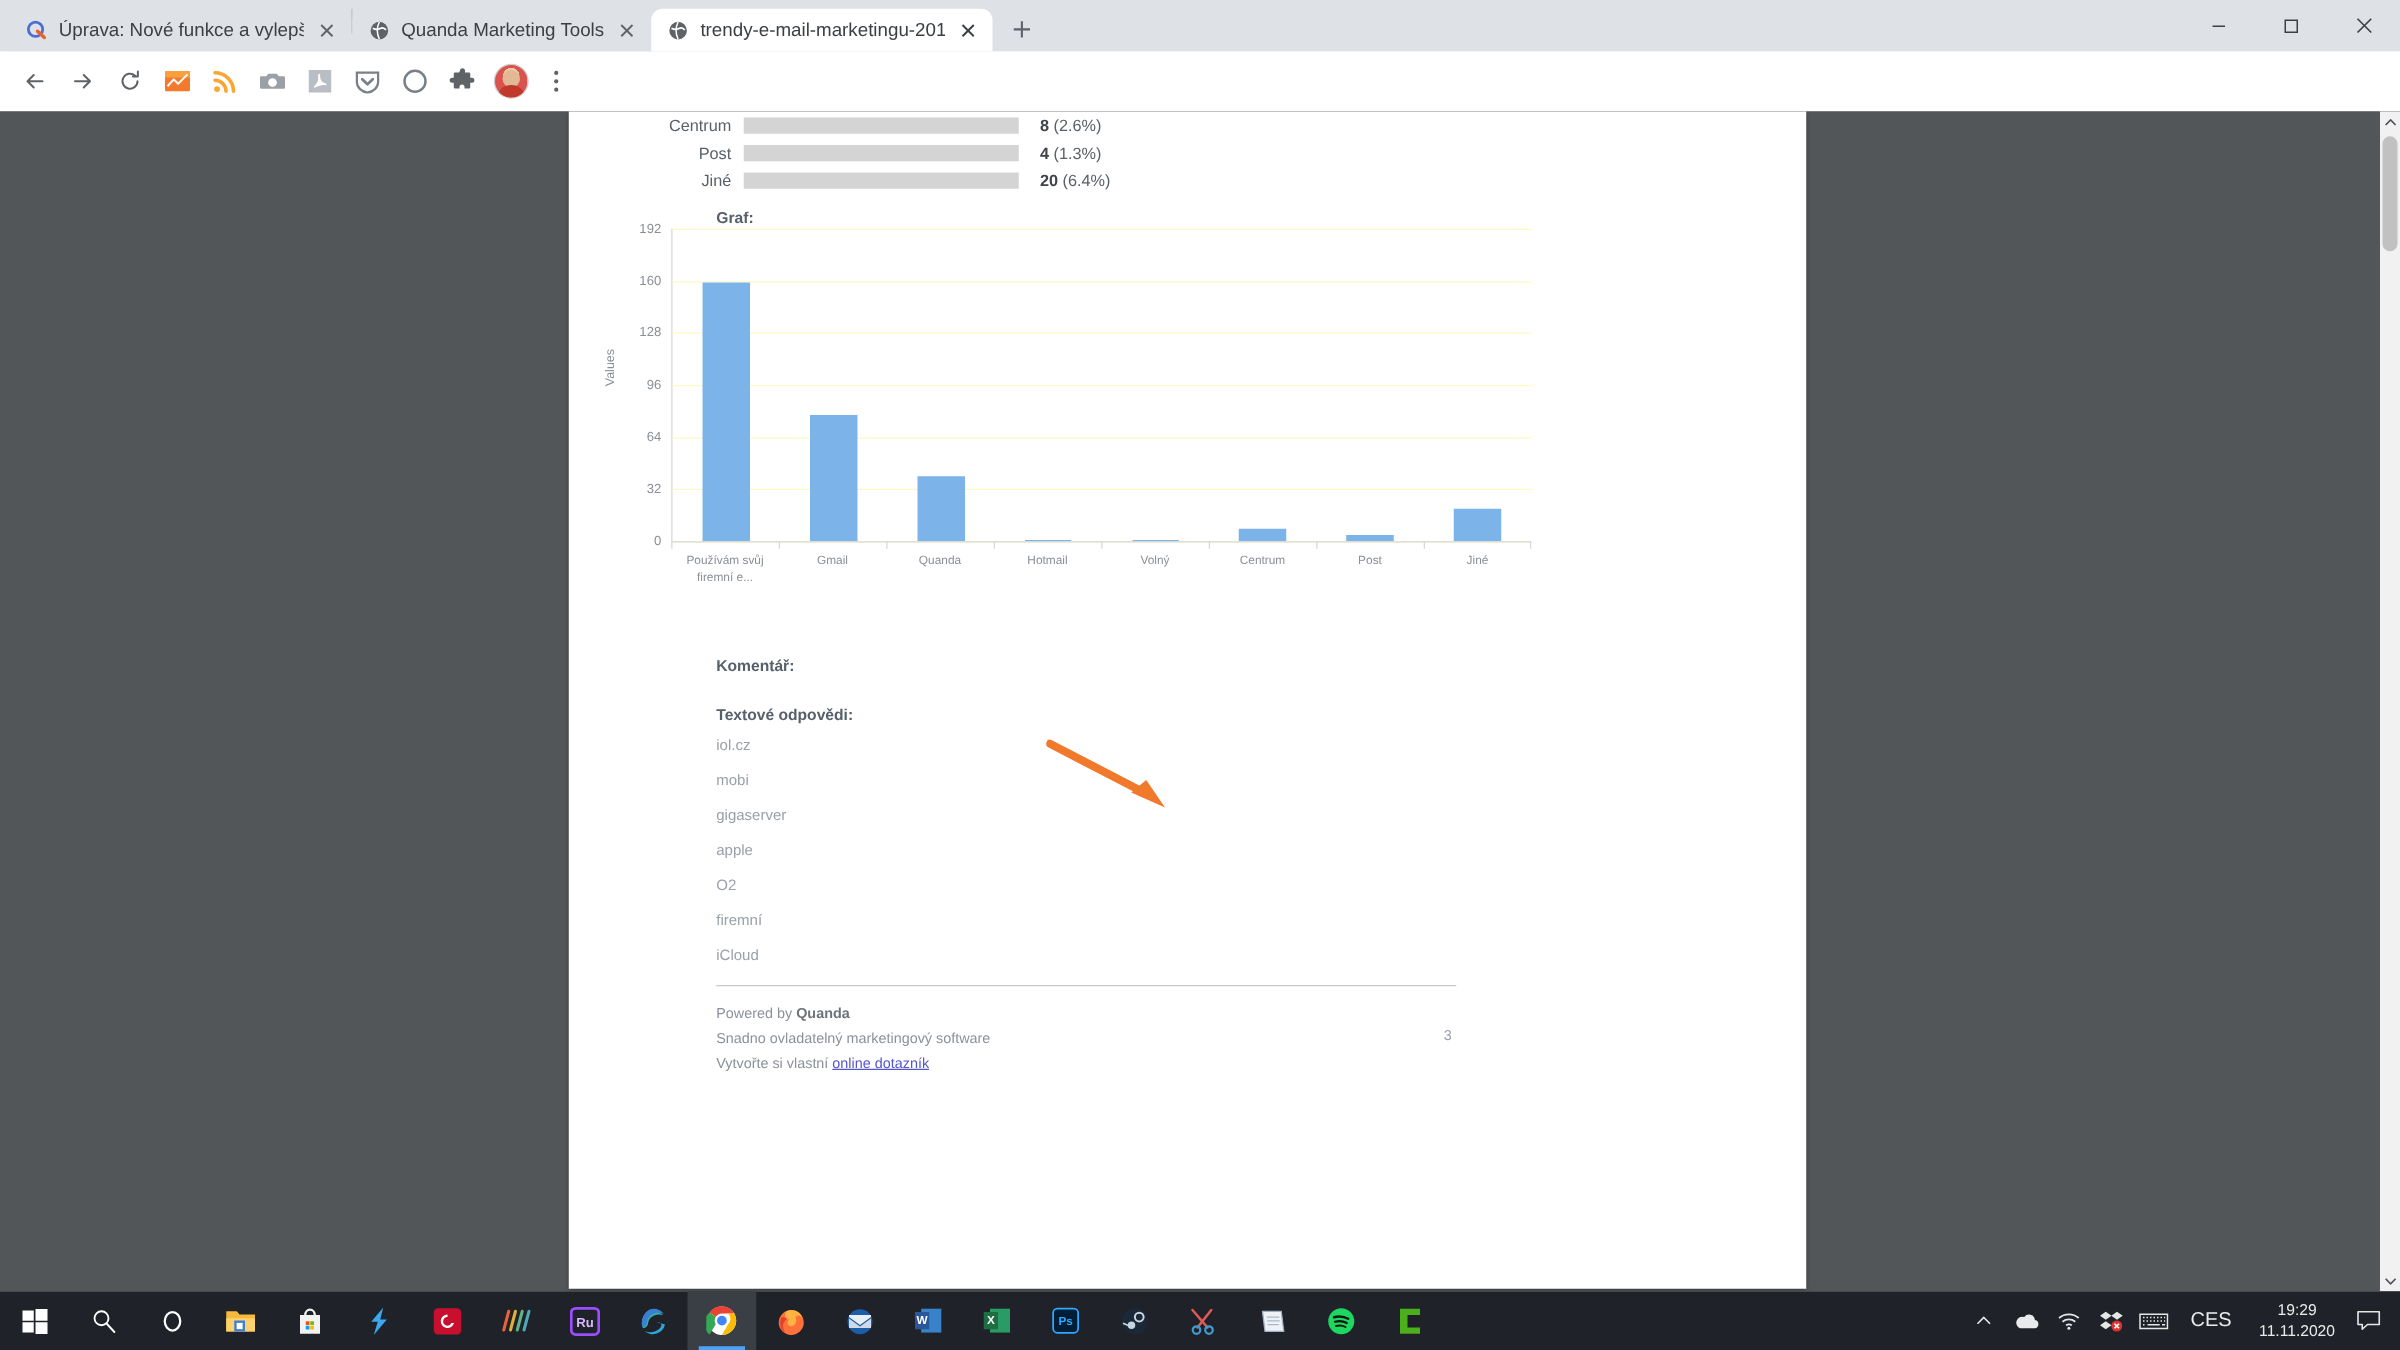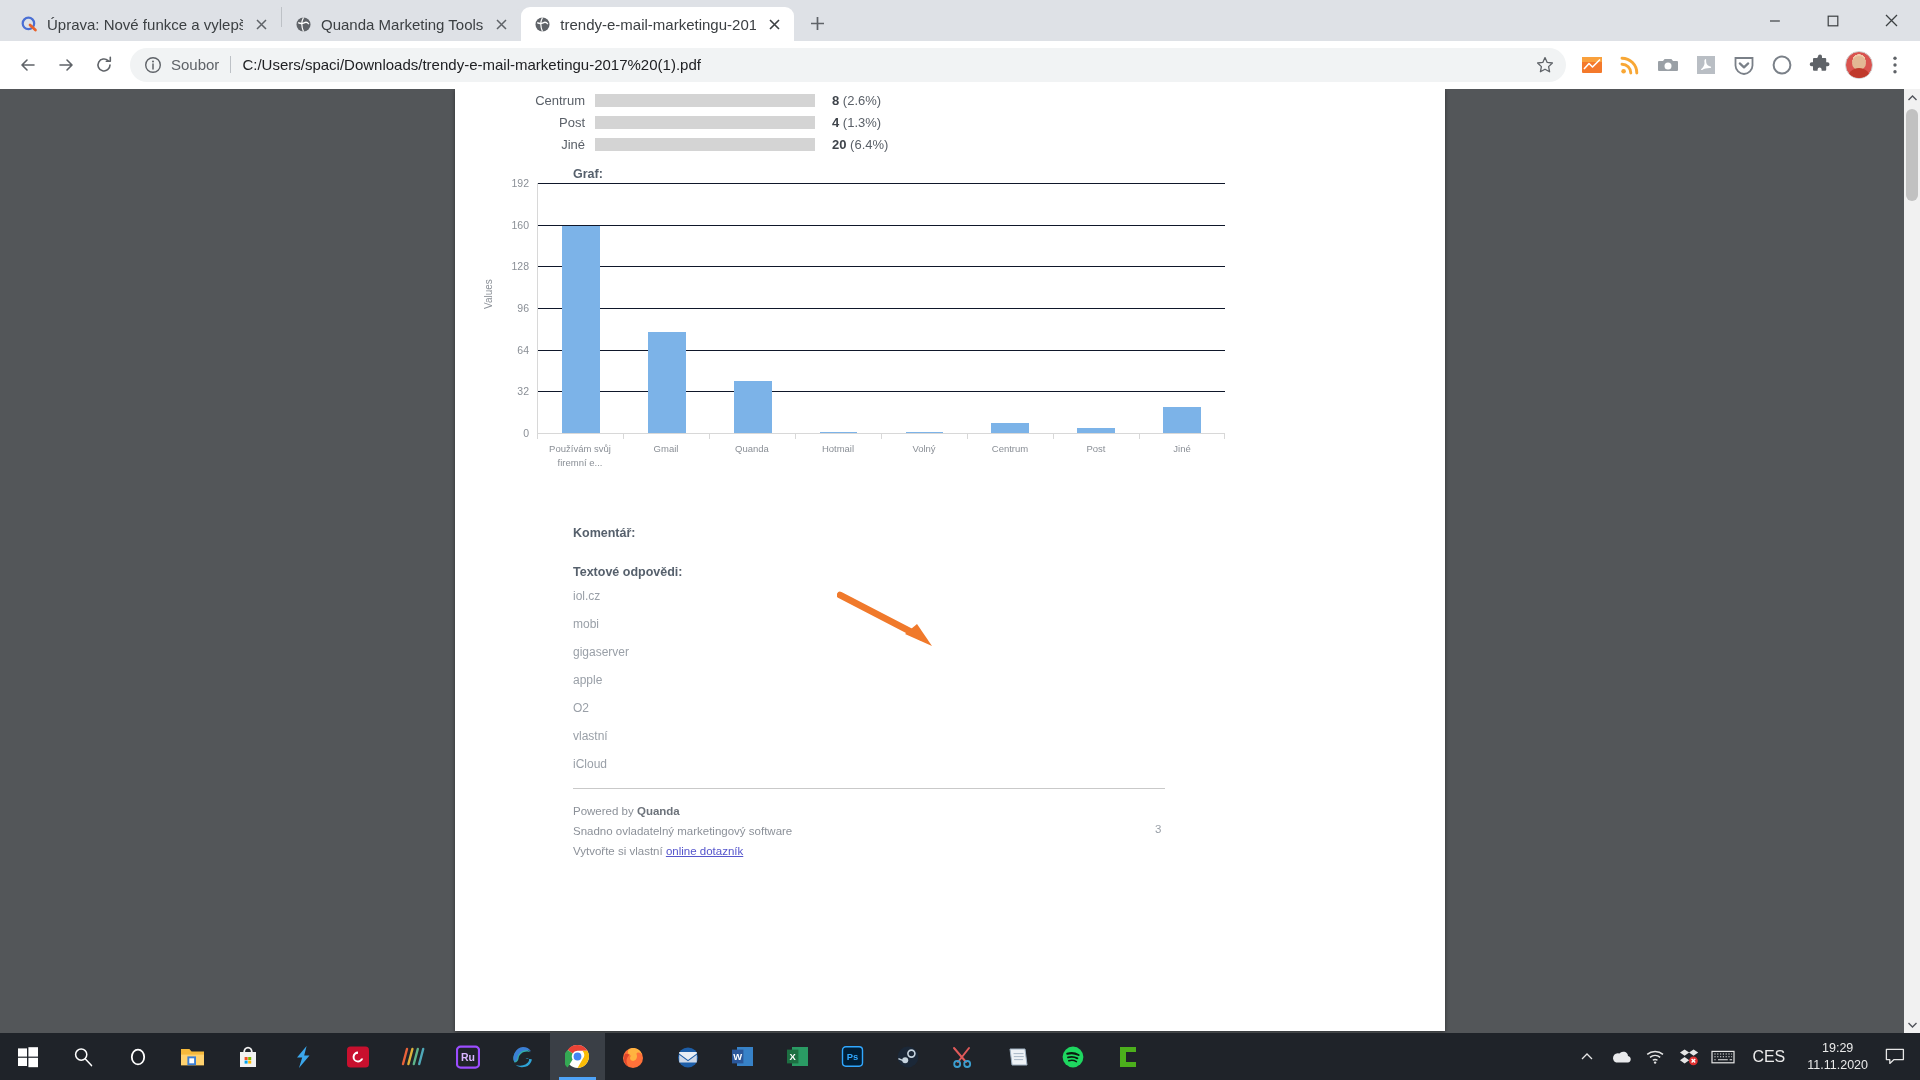--- a/index.html
+++ b/index.html
@@ -125,21 +125,21 @@
 
   .chart-wrap { position: absolute; left: 30px; top: 90px; width: 740px; height: 320px; }
   .yaxis-title {
     position: absolute; left: -2px; top: 130px; font-size: 10px; color: #8a8f96;
     transform: rotate(-90deg); transform-origin: left top; white-space: nowrap;
   }
   .plot {
     position: absolute; left: 52px; top: 4px; right: 0; height: 250px;
     border-left: 1px solid #d8d8d8;
   }
-  .gridline { position: absolute; left: 0; right: 0; height: 1px; background: #0f172a; }
+  .gridline { position: absolute; left: 0; right: 0; height: 1px; background: #fef9c3; }
   .ytick {
     position: absolute; right: 100%; margin-right: 9px; font-size: 10.5px; color: #8a8f96;
     transform: translateY(-50%); white-space: nowrap;
   }
   .bars { position: absolute; left: 0; right: 0; bottom: 0; height: 250px; display: flex; }
   .barcell { flex: 1; position: relative; display: flex; align-items: flex-end; justify-content: center; }
   .bar { width: 44%; background: #7cb3e8; }
   .xticks { position: absolute; left: 52px; right: 0; top: 254px; display: flex; }
   .xcell {
     flex: 1; text-align: center; font-size: 9.5px; color: #8a8f96; line-height: 1.45;
@@ -276,35 +276,20 @@
           <path d="M4 10 H15.5 M11 5 L16 10 L11 15" stroke="#5f6368" stroke-width="1.6" fill="none" stroke-linecap="round" stroke-linejoin="round"></path>
         </svg>
     </div>
     <div class="navbtn">
       <svg width="20" height="20" viewBox="0 0 20 20">
         <path d="M16 10 a6 6 0 1 1 -1.9 -4.4" stroke="#5f6368" stroke-width="1.6" fill="none" stroke-linecap="round"></path>
         <path d="M16.3 2.2 V6.2 H12.3" stroke="#5f6368" stroke-width="1.6" fill="none" stroke-linecap="round" stroke-linejoin="round"></path>
       </svg>
     </div>
 
-    <div class="omnibox">
-      <svg class="omni-icon" viewBox="0 0 18 18">
-        <circle cx="9" cy="9" r="7.3" fill="none" stroke="#5f6368" stroke-width="1.4"></circle>
-        <path d="M9 8 V13" stroke="#5f6368" stroke-width="1.5" stroke-linecap="round"></path>
-        <circle cx="9" cy="5.4" r="1" fill="#5f6368"></circle>
-      </svg>
-      <span class="omni-scheme">Soubor</span>
-      <span class="omni-div"></span>
-      <span class="omni-url">C:/Users/spaci/Downloads/trendy-e-mail-marketingu-2017%20(1).pdf</span>
-      <span class="omni-star">
-        <svg width="18" height="18" viewBox="0 0 18 18">
-            <path d="M9 1.6 L11.2 6.4 L16.4 7 L12.6 10.6 L13.6 15.8 L9 13.2 L4.4 15.8 L5.4 10.6 L1.6 7 L6.8 6.4 Z" fill="none" stroke="#5f6368" stroke-width="1.3" stroke-linejoin="round"></path>
-          </svg>
-      </span>
-    </div>
 
     <span class="ext">
       <svg width="22" height="22" viewBox="0 0 22 22">
         <rect x="1" y="3" width="20" height="16" rx="1" fill="#f4792b"></rect>
         <rect x="1" y="3" width="20" height="5" fill="#f9a03c"></rect>
         <path d="M3 15 L8 9.5 L11.5 13 L19 5.5" stroke="#fff" stroke-width="1.6" fill="none" stroke-linejoin="round"></path>
       </svg>
     </span>
     <span class="ext">
       <svg width="22" height="22" viewBox="0 0 22 22">
@@ -453,21 +438,21 @@
 
         <div class="sec-title" style="left:118px; top:437px;">Komentář:</div>
 
         <div class="sec-title" style="left:118px; top:476px;">Textové odpovědi:</div>
 
         <div class="answer" style="left:118px; top:500px;">iol.cz</div>
         <div class="answer" style="left:118px; top:528px;">mobi</div>
         <div class="answer" style="left:118px; top:556px;">gigaserver</div>
         <div class="answer" style="left:118px; top:584px;">apple</div>
         <div class="answer" style="left:118px; top:612px;">O2</div>
-        <div class="answer" style="left:118px; top:640px;">vlastní</div>
+        <div class="answer" style="left:118px; top:640px;">firemní</div>
         <div class="answer" style="left:118px; top:668px;">iCloud</div>
 
         <div class="hr" style="left:118px; top:699px; width:592px;"></div>
 
         <div class="footer" style="left:118px; top:712px;">
           <div><span>Powered by </span><b>Quanda</b></div>
           <div>Snadno ovladatelný marketingový software</div>
           <div><span>Vytvořte si vlastní </span><a href="#">online dotazník</a></div>
         </div>
 

